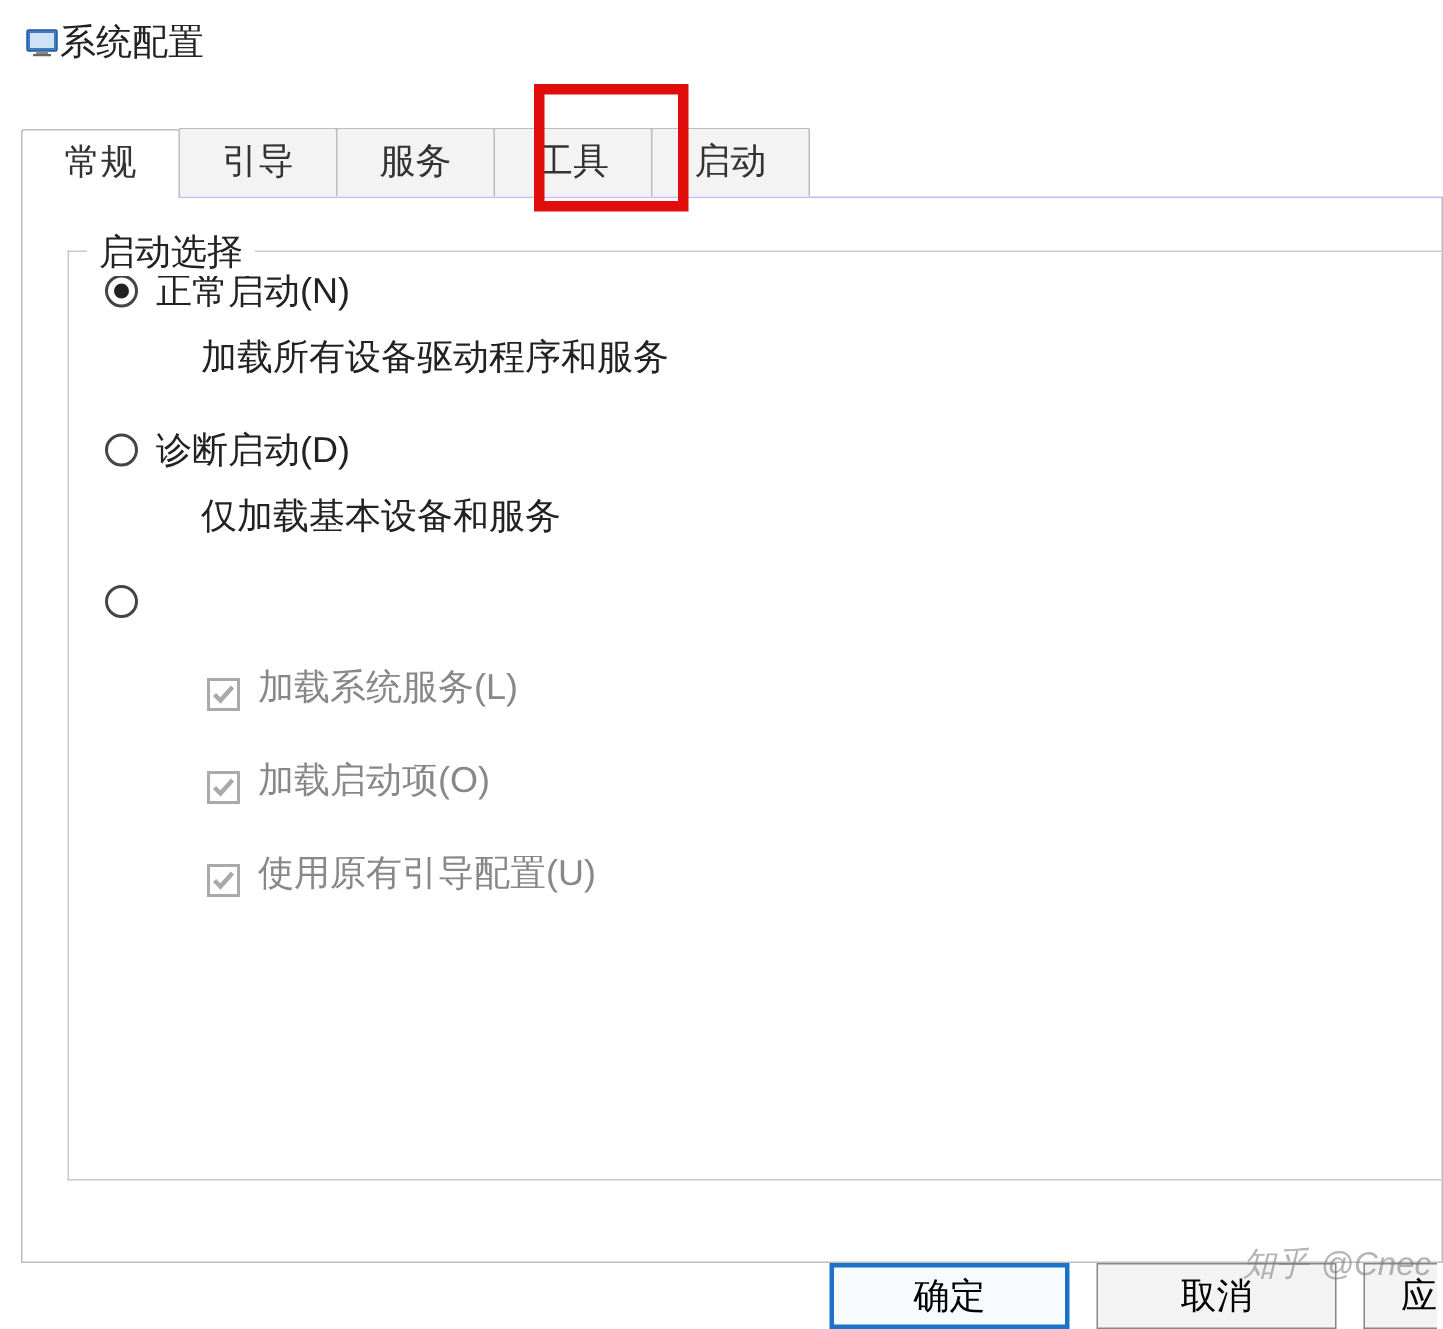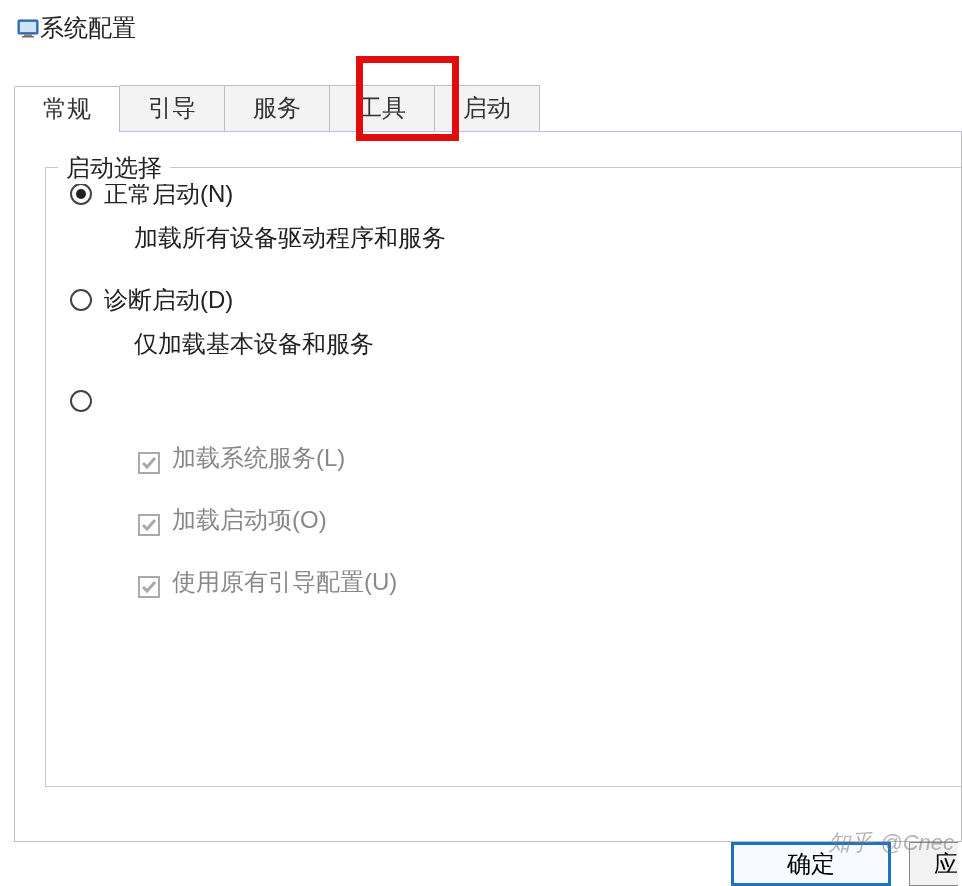--- a/index.html
+++ b/index.html
@@ -265,20 +265,21 @@
             <polyline points="2,8 6,12 14,3"></polyline>
           </svg>
       </span>
       <span>使用原有引导配置(U)</span>
     </div>
   </div>
 </div>
 
 <div class="button-row">
   <button class="btn primary">确定</button>
+  <button class="btn">取消</button>
   <button class="btn cut">应</button>
 </div>
 
 <div class="watermark">
   <span class="zhihu-logo">
     <span>知乎</span>
   </span>
   <span>@Cnec</span>
 </div>
 

